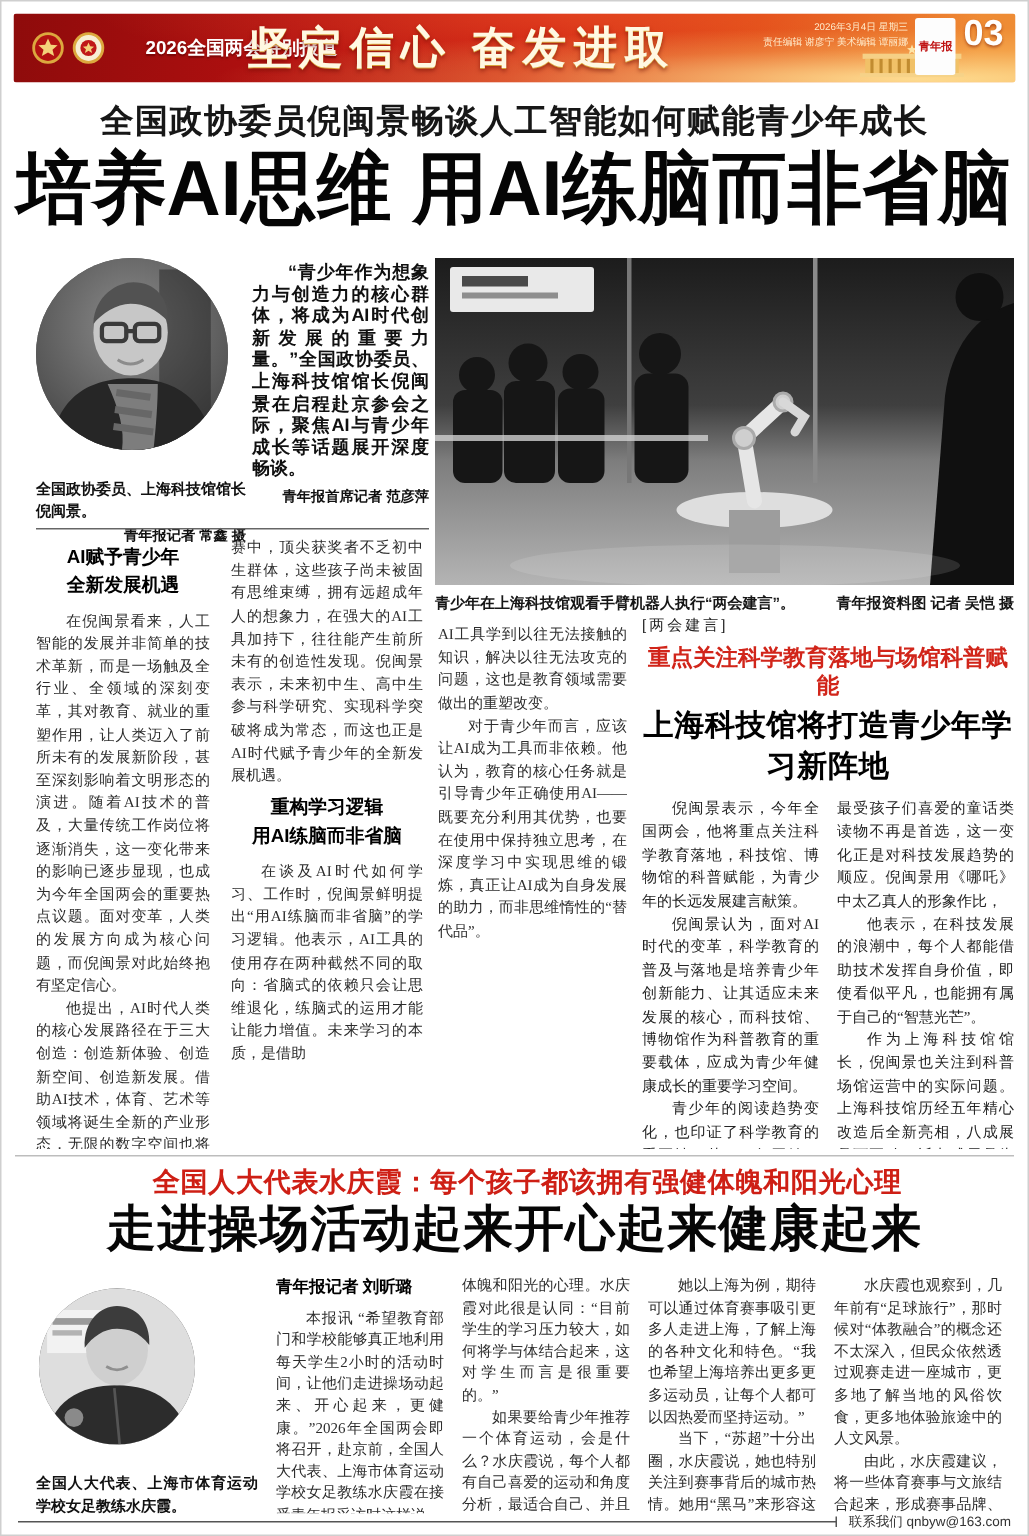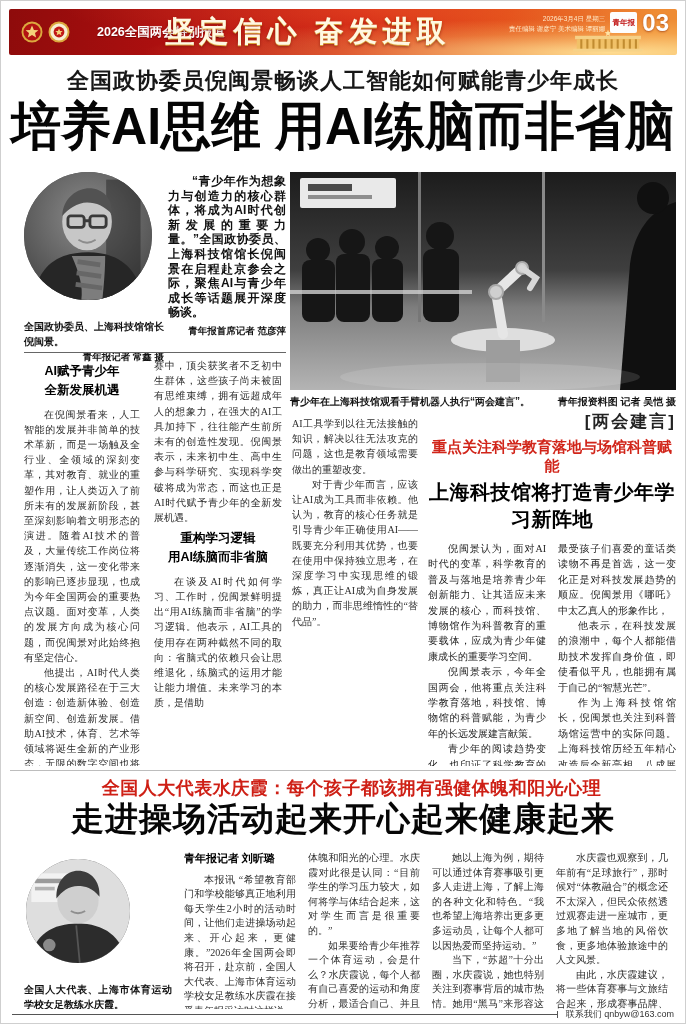--- a/index.html
+++ b/index.html
@@ -13,21 +13,21 @@
       linear-gradient(96deg,#8e0b0b 0%,#b31010 28%,#ce1d0f 52%,#df4a16 74%,#ee8c34 96%);
     display:flex;align-items:center;}
   .banner-left{display:flex;align-items:center;gap:5px;margin-left:12px;}
   .emblem{width:22px;height:22px;flex:none;}
   .series-tag{color:#fff;font-size:12.5px;font-weight:700;margin-left:22px;text-shadow:0 1px 1px rgba(90,0,0,.6);white-space:nowrap;}
   .slogan{position:absolute;left:0;right:70px;top:0;bottom:0;display:flex;align-items:center;justify-content:center;
     font-size:29px;font-weight:900;letter-spacing:5px;color:#fff8e2;
     text-shadow:0 1px 0 #d9a23a,0 2px 3px rgba(100,10,0,.55);white-space:nowrap;pointer-events:none;}
   .banner-right{position:absolute;right:8px;top:3px;display:flex;align-items:flex-start;gap:5px;}
   .banner-meta{text-align:right;color:#ffeccb;font-size:6.5px;line-height:1.55;margin-top:2px;white-space:nowrap;}
-  .masthead{width:27px;height:21px;background:#fdfdfd;border-radius:2px;display:flex;align-items:center;justify-content:center;
+  .masthead{width:27px;height:38px;background:#fdfdfd;border-radius:2px;display:flex;align-items:center;justify-content:center;
     color:#c01414;font-size:7.5px;font-weight:900;letter-spacing:0;}
   .pagenum{font-size:24px;line-height:21px;font-weight:700;color:#fff;text-shadow:0 1px 2px rgba(120,20,0,.5);}
   .hall{position:absolute;right:30px;bottom:1px;width:78px;height:26px;opacity:.95;}
   
   .kicker1{position:absolute;left:0;right:0;top:66px;text-align:center;font-size:22px;font-weight:600;
     letter-spacing:1px;color:#171717;}
   .headline1{position:absolute;left:0;right:0;top:93px;text-align:center;font-size:50px;font-weight:900;
     letter-spacing:0;color:#050505;transform:scaleY(1.04);}
   
   .portrait-block{position:absolute;left:24px;top:172px;width:140px;}
@@ -47,21 +47,21 @@
     color:#2d2d2d;text-align:justify;overflow:hidden;}
   .bodycol p{margin:0;text-indent:2em;}
   .bodycol p.noind{text-indent:0;}
   .subhead{font-family:"Liberation Sans","DejaVu Sans",sans-serif;font-weight:700;font-size:12.5px;color:#000;
     text-align:center;line-height:1.5;margin:4px 0 7px;text-indent:0;}
   .col1{left:24px;top:358px;width:116px;height:408px;}
   .col2{left:154px;top:358px;width:128px;height:408px;}
   .col3{left:292px;top:416px;width:126px;height:350px;}
   
   .advice-box{position:absolute;left:428px;top:410px;width:248px;height:356px;overflow:hidden;}
-  .box-tag{text-align:right;font-size:17px;color:#222;letter-spacing:2px;font-weight:700;}
+  .box-tag{text-align:left;font-size:10px;color:#222;letter-spacing:2px;font-weight:400;}
   .box-kicker{text-align:center;font-size:15px;font-weight:700;color:#d1251a;margin-top:5px;}
   .box-title{text-align:center;font-size:20px;font-weight:900;color:#000;margin-top:3px;
     font-family:"Liberation Serif","DejaVu Serif",serif;letter-spacing:0.5px;}
   .box-body{margin-top:8px;column-count:2;column-gap:12px;height:282px;
     font-family:"Liberation Serif","DejaVu Serif",serif;font-size:10px;line-height:15.4px;color:#242424;text-align:justify;}
   .box-body p{margin:0;text-indent:2em;}
   
   .divider2{position:absolute;left:10px;right:10px;top:770px;height:1px;background:#bdbdbd;}
   .kicker2{position:absolute;left:17px;right:0;top:776px;text-align:center;font-size:18px;font-weight:700;color:#ce1f15;letter-spacing:.5px;}
   .headline2{position:absolute;left:0;right:0;top:797px;text-align:center;font-size:33px;font-weight:900;color:#060606;letter-spacing:1px;}
@@ -238,22 +238,22 @@
   <div class="bodycol col3">
     <p class="noind">AI工具学到以往无法接触的知识，解决以往无法攻克的问题，这也是教育领域需要做出的重塑改变。</p>
     <p>对于青少年而言，应该让AI成为工具而非依赖。他认为，教育的核心任务就是引导青少年正确使用AI——既要充分利用其优势，也要在使用中保持独立思考，在深度学习中实现思维的锻炼，真正让AI成为自身发展的助力，而非思维惰性的“替代品”。</p>
   </div>
 
   <div class="advice-box">
     <div class="box-tag">[两会建言]</div>
     <div class="box-kicker">重点关注科学教育落地与场馆科普赋能</div>
     <div class="box-title">上海科技馆将打造青少年学习新阵地</div>
     <div class="box-body">
+      <p>倪闽景表示，今年全国两会，他将重点关注科学教育落地，科技馆、博物馆的科普赋能，为青少年的长远发展建言献策。</p>
       <p>倪闽景认为，面对AI时代的变革，科学教育的普及与落地是培养青少年创新能力、让其适应未来发展的核心，而科技馆、博物馆作为科普教育的重要载体，应成为青少年健康成长的重要学习空间。</p>
-      <p>倪闽景表示，今年全国两会，他将重点关注科学教育落地，科技馆、博物馆的科普赋能，为青少年的长远发展建言献策。</p>
       <p>青少年的阅读趋势变化，也印证了科学教育的重要性。从2024年开始，青少年的科技类阅读占比已超越人文类阅读，曾经最受孩子们喜爱的童话类读物不再是首选，这一变化正是对科技发展趋势的顺应。倪闽景用《哪吒》中太乙真人的形象作比，</p>
       <p>他表示，在科技发展的浪潮中，每个人都能借助技术发挥自身价值，即使看似平凡，也能拥有属于自己的“智慧光芒”。</p>
       <p>作为上海科技馆馆长，倪闽景也关注到科普场馆运营中的实际问题。上海科技馆历经五年精心改造后全新亮相，八成展品可互动、近九成展品为原创的升级体验获得了大部分观众的认可。他表示，科技馆未来将在保障优质科学学习体验的同时，优化预约机制、改善场馆运营，让观众既能高效获取科学知识，又能减少排队与预约的麻烦，让科技馆在科技教育与科学传播中发挥更大作用。</p>
 
     </div>
   </div>
 
   <div class="divider2"></div>
   <div class="kicker2">全国人大代表水庆霞：每个孩子都该拥有强健体魄和阳光心理</div>
   <div class="headline2">走进操场活动起来开心起来健康起来</div>

